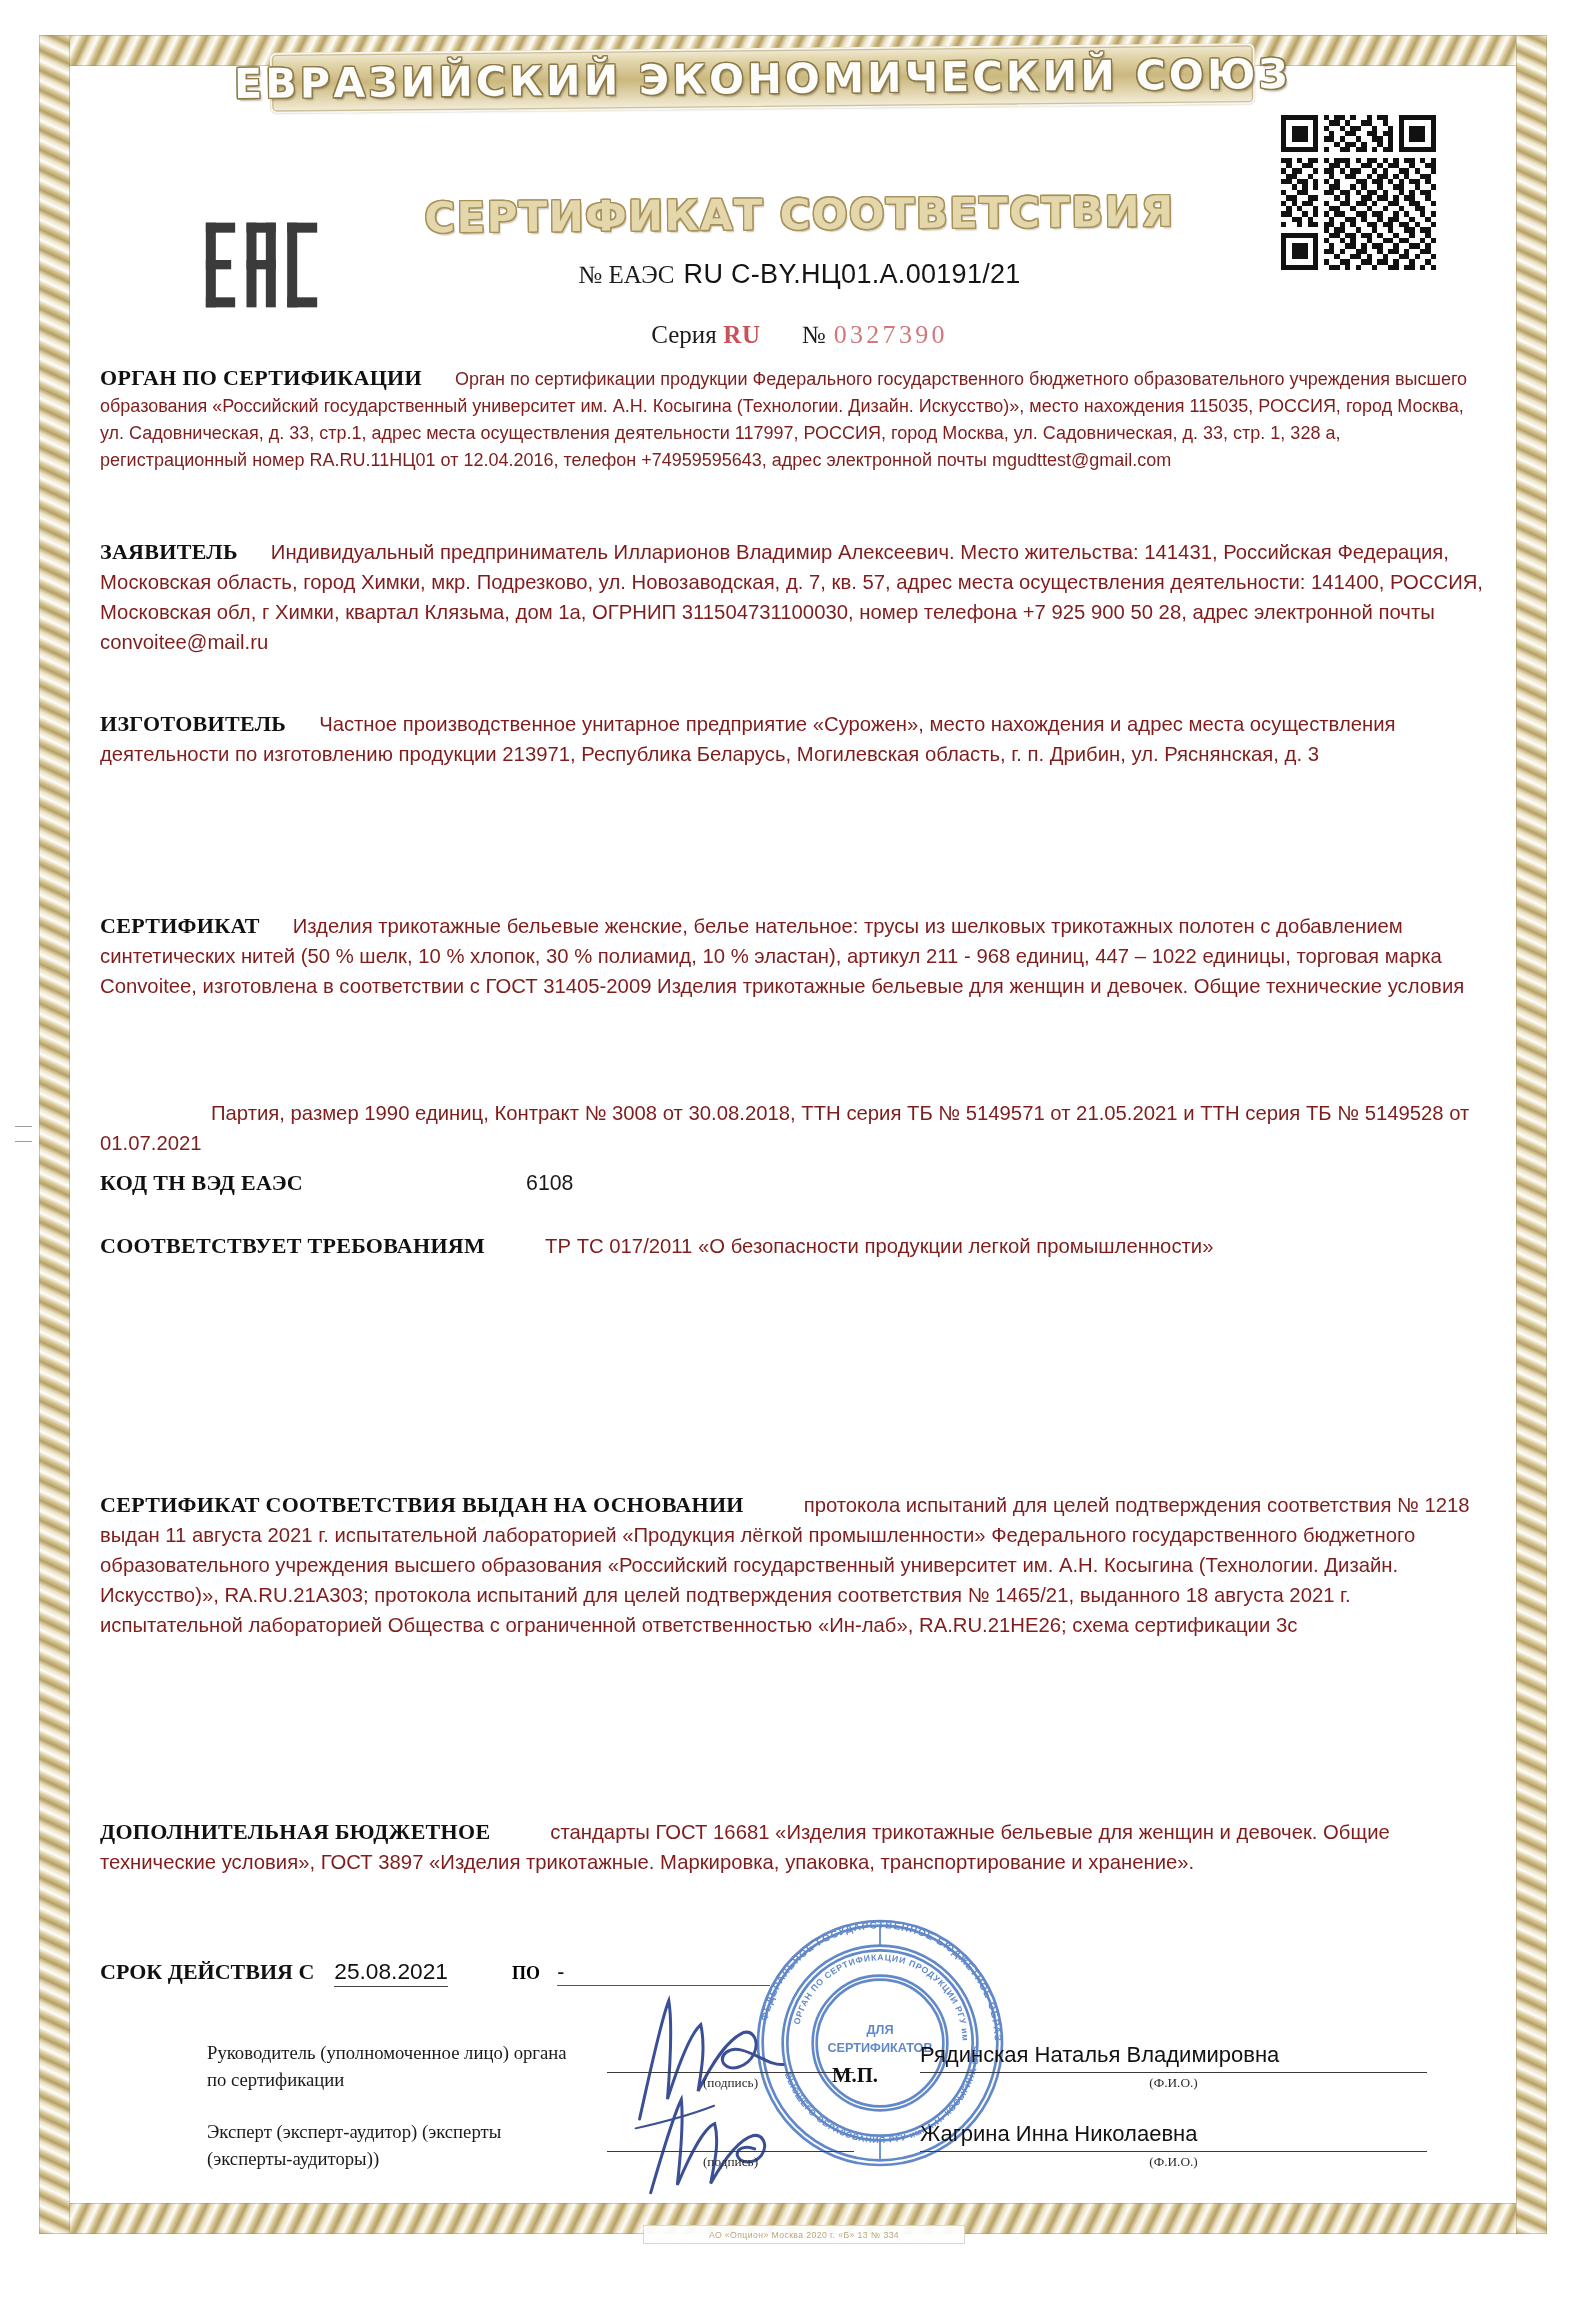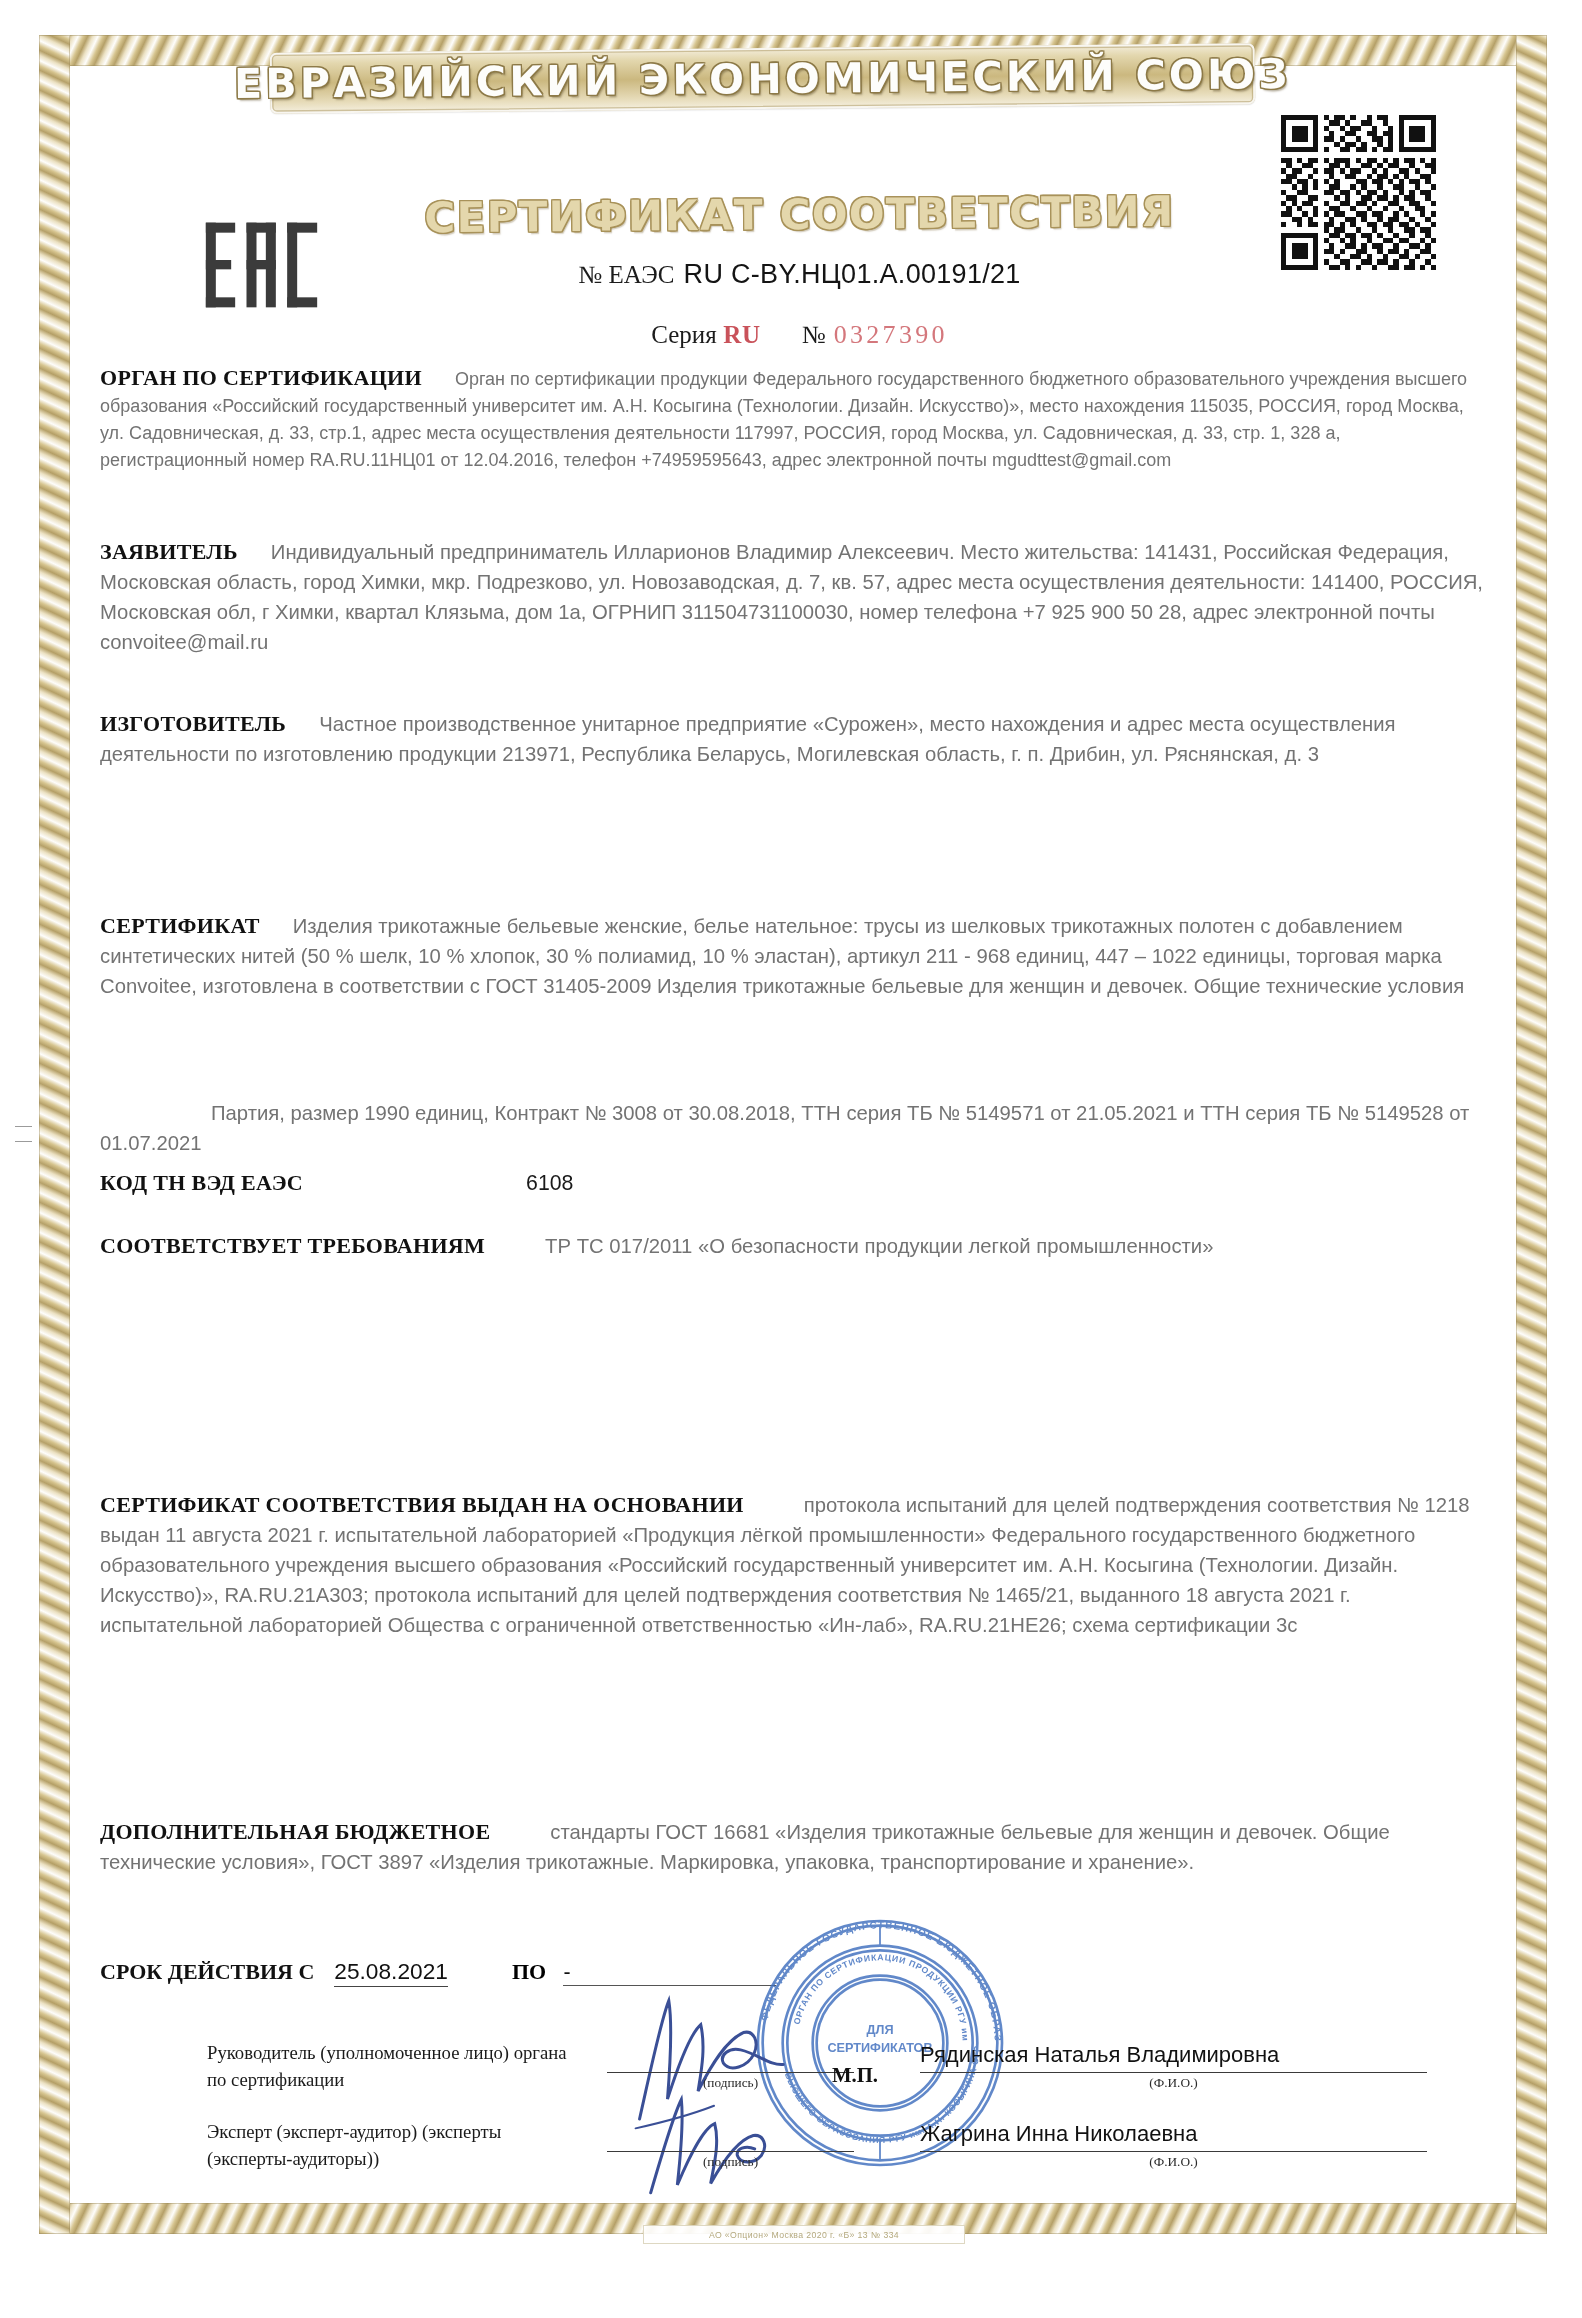--- a/index.html
+++ b/index.html
@@ -194,21 +194,21 @@
     font-weight: 700;
     font-size: 22px;
     color: #111111;
     letter-spacing: 0.3px;
     white-space: nowrap;
   }
   .val {
     font-family: "Liberation Sans", sans-serif;
     font-size: 20.3px;
     line-height: 30px;
-    color: #737373;
+    color: #7f1d1d;
     text-align: left;
   }
   .val.small { font-size: 18px; line-height: 27px; }
   .indent-sp { display: inline-block; width: 27px; }
 
   .row-inline { display: block; }
   .row-inline .lbl { display: inline; vertical-align: baseline; }
   .row-inline .val { display: inline; }
 
   .block-org   { position: absolute; left: 0;   top: 0;    width: 1386px; }
@@ -243,21 +243,21 @@
     font-family: "Liberation Sans", sans-serif;
     font-size: 22.7px;
     color: #111;
     margin-left: 20px;
     padding-bottom: 2px;
     border-bottom: 1px solid #444;
   }
   .term-po {
     font-family: "Liberation Serif", serif;
     font-weight: 700;
-    font-size: 22px;
+    font-size: 18px;
     margin-left: 64px;
   }
   .term-dash {
     display: inline-block;
     margin-left: 17.3px;
     font-size: 21.3px;
     color: #111;
     border-bottom: 1px solid #555;
     min-width: 213px;
     text-align: left;

